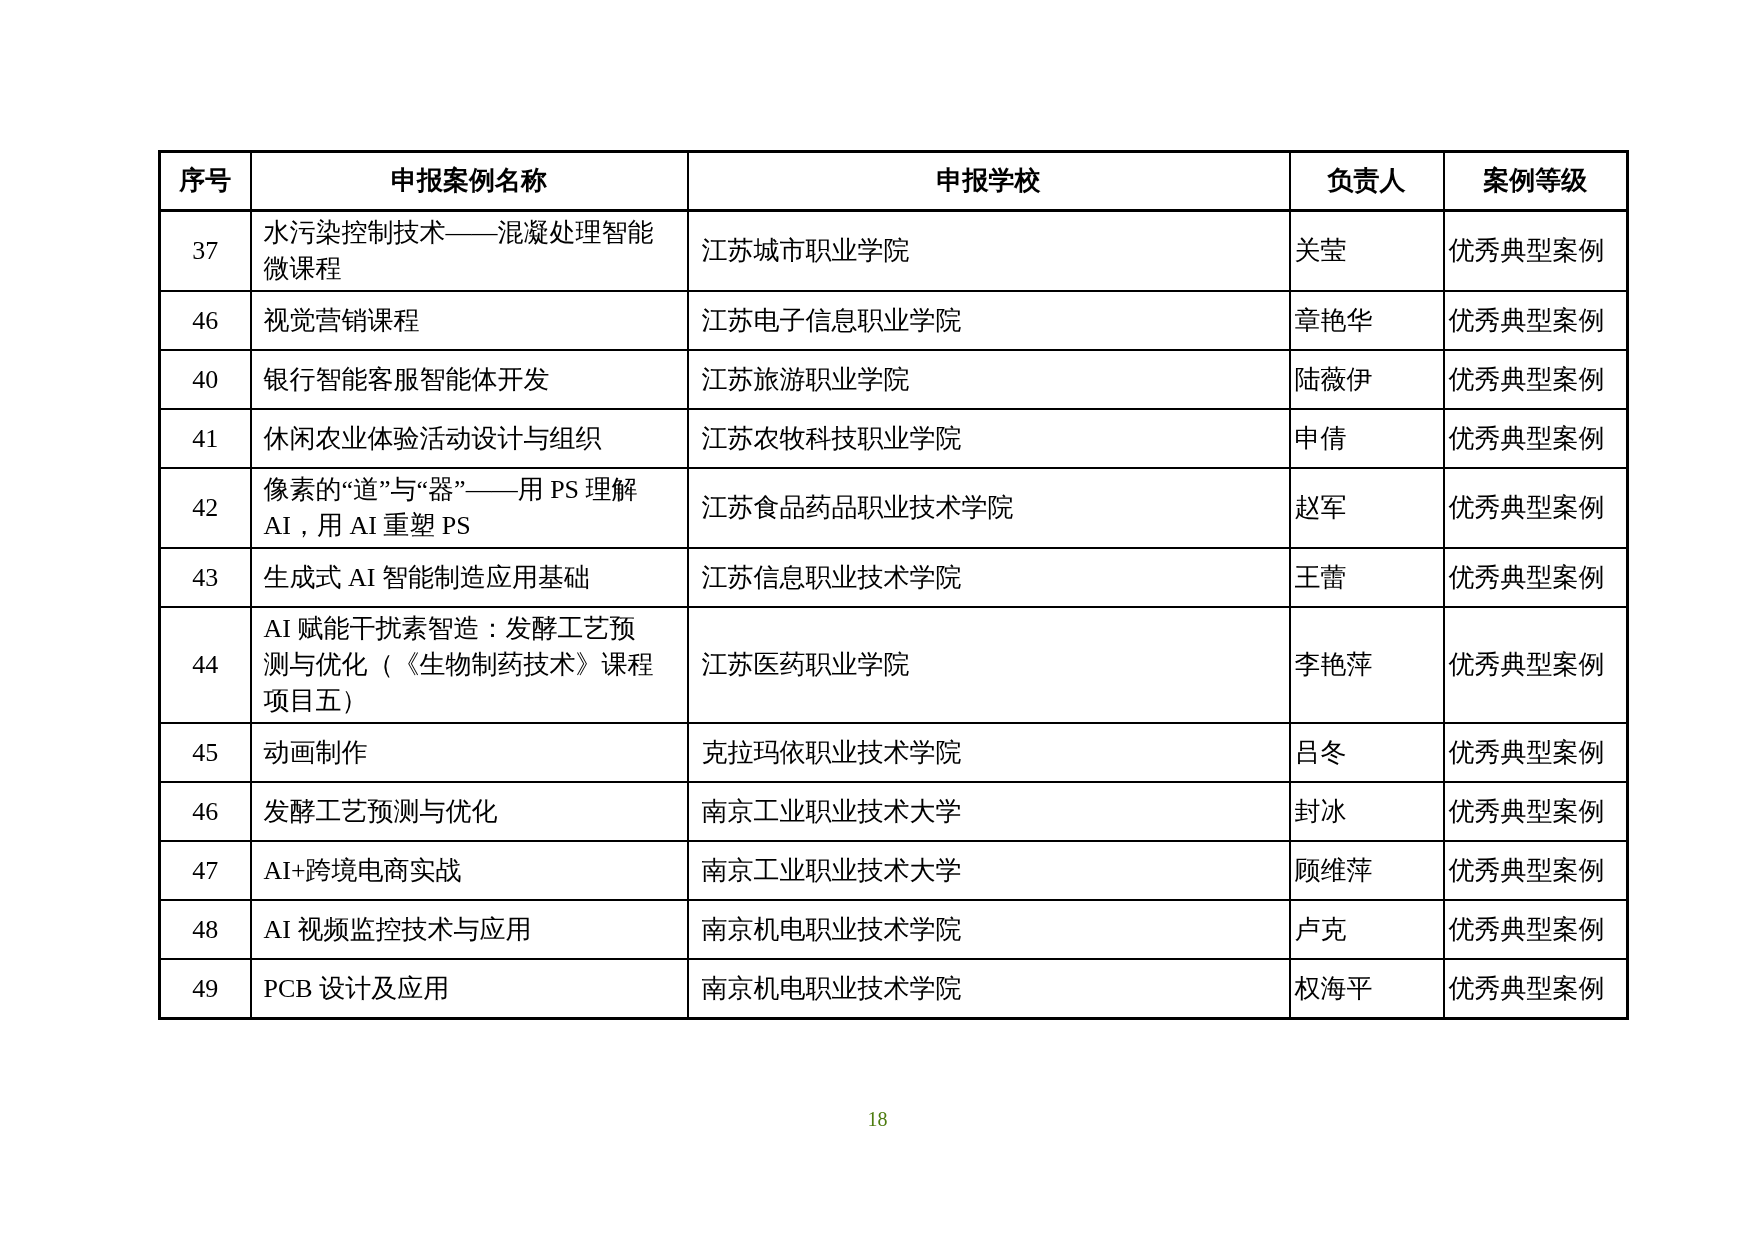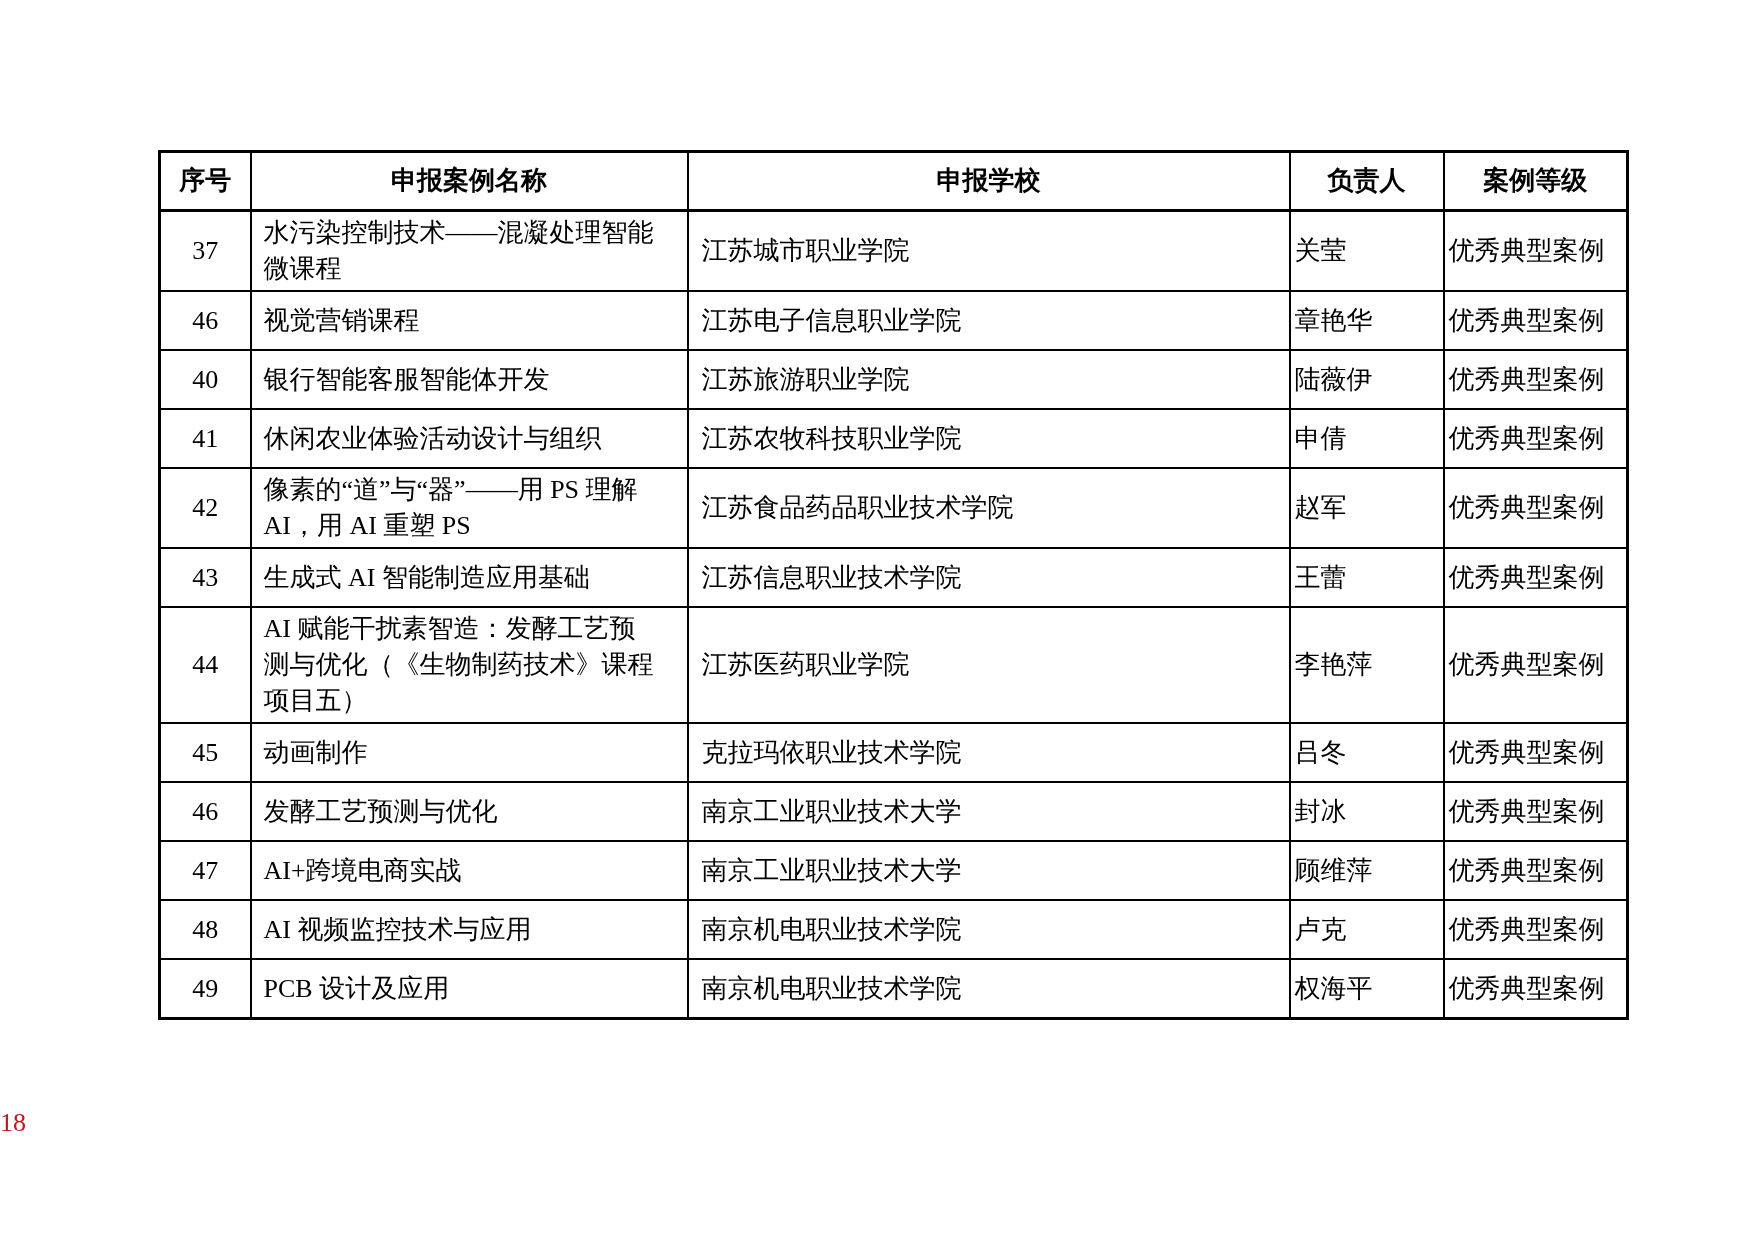--- a/index.html
+++ b/index.html
@@ -62,23 +62,23 @@
   }
   td.c-leader,
   td.c-level {
     padding: 0 4px;
   }
   .page-number {
     position: absolute;
     left: 0;
     top: 1108px;
     width: 100%;
-    text-align: left;
-    font-size: 26px;
-    color: #b91c1c;
+    text-align: center;
+    font-size: 20px;
+    color: #4d7c0f;
   }
 </style>
 </head>
 <body>
 
 <div class="doc-page">
 
   <table class="cases-table">
     <colgroup>
       <col style="width:91px">

